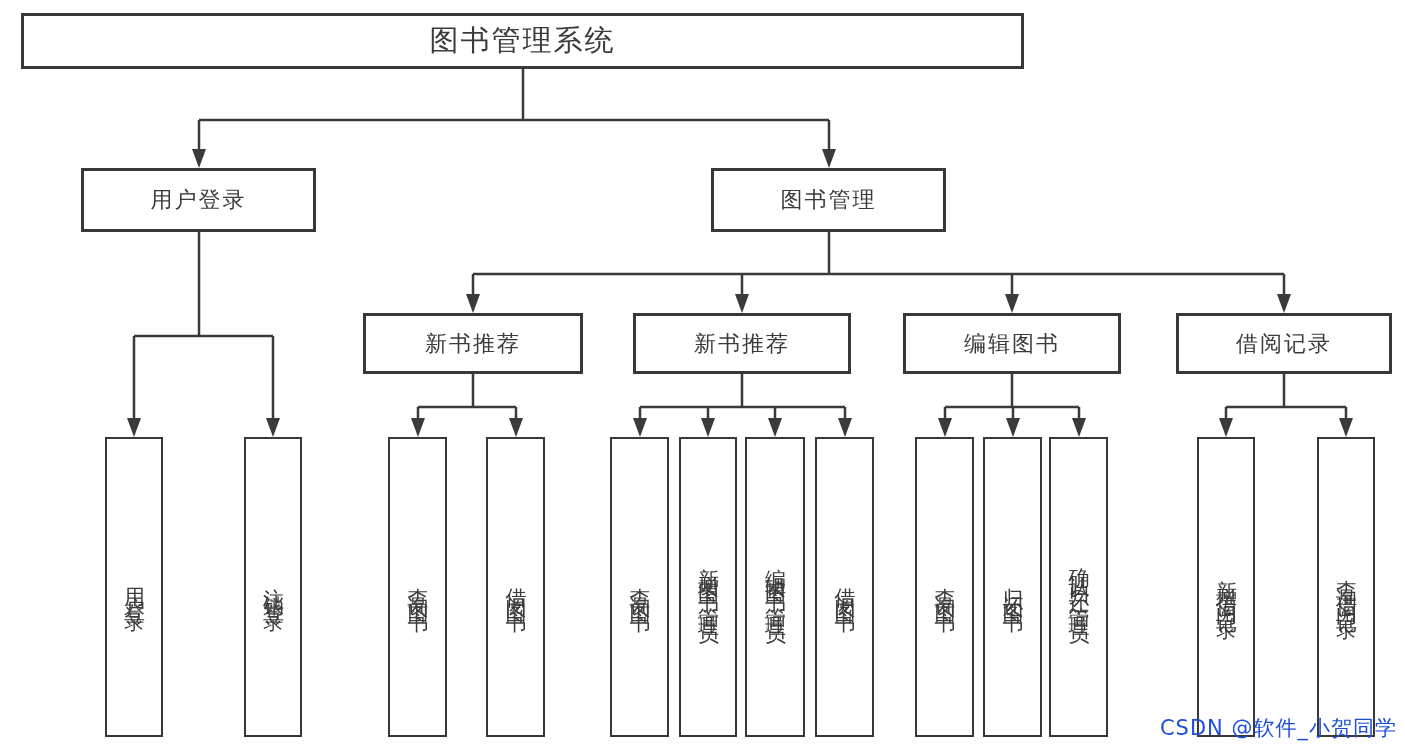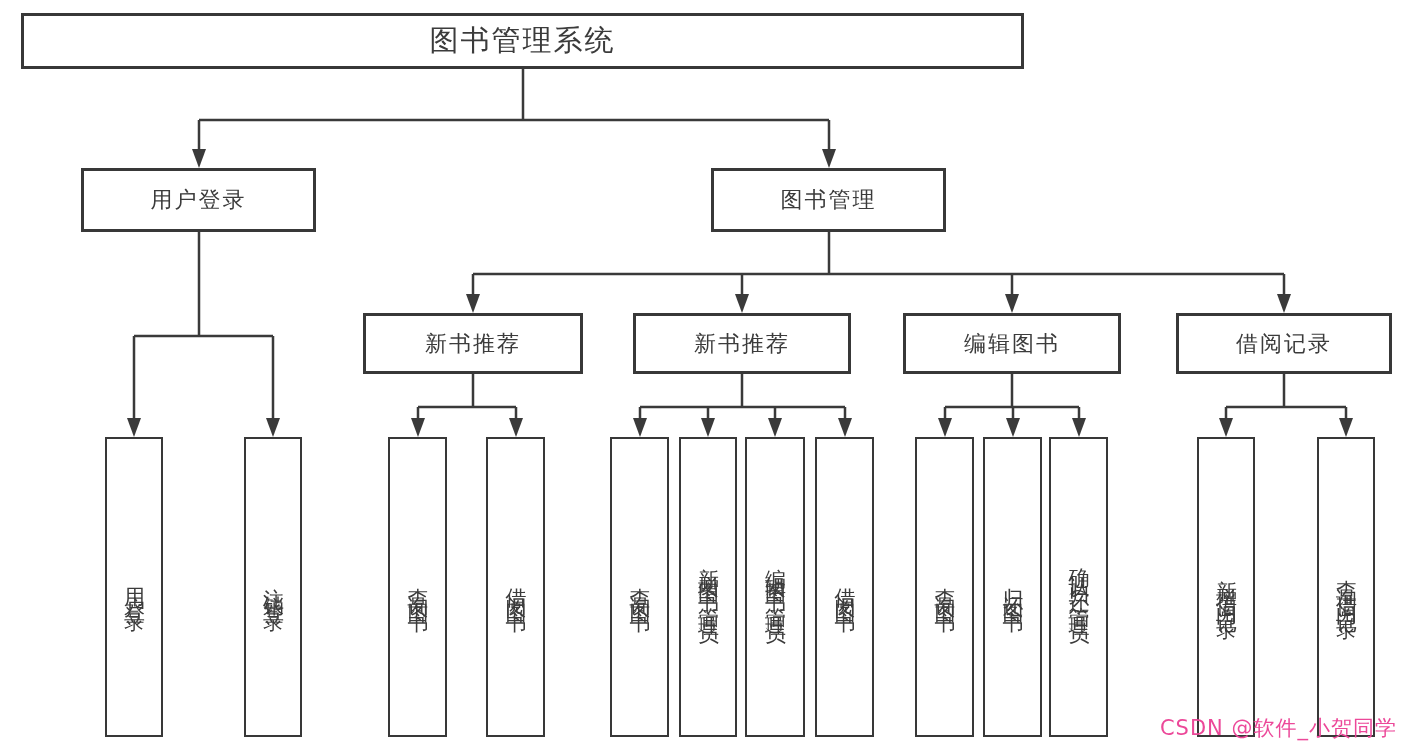--- a/index.html
+++ b/index.html
@@ -39,21 +39,21 @@
     font-size: 21px;
     letter-spacing: 8px;
     line-height: 1;
     white-space: nowrap;
   }
   .watermark {
     position: absolute;
     right: 8px;
     top: 714px;
     z-index: 3;
-    color: #ec4899;
+    color: #1d4ed8;
     font-size: 21px;
     letter-spacing: 1px;
     white-space: nowrap;
   }
 </style>
 </head>
 <body>
 
 <div class="stage">
 

